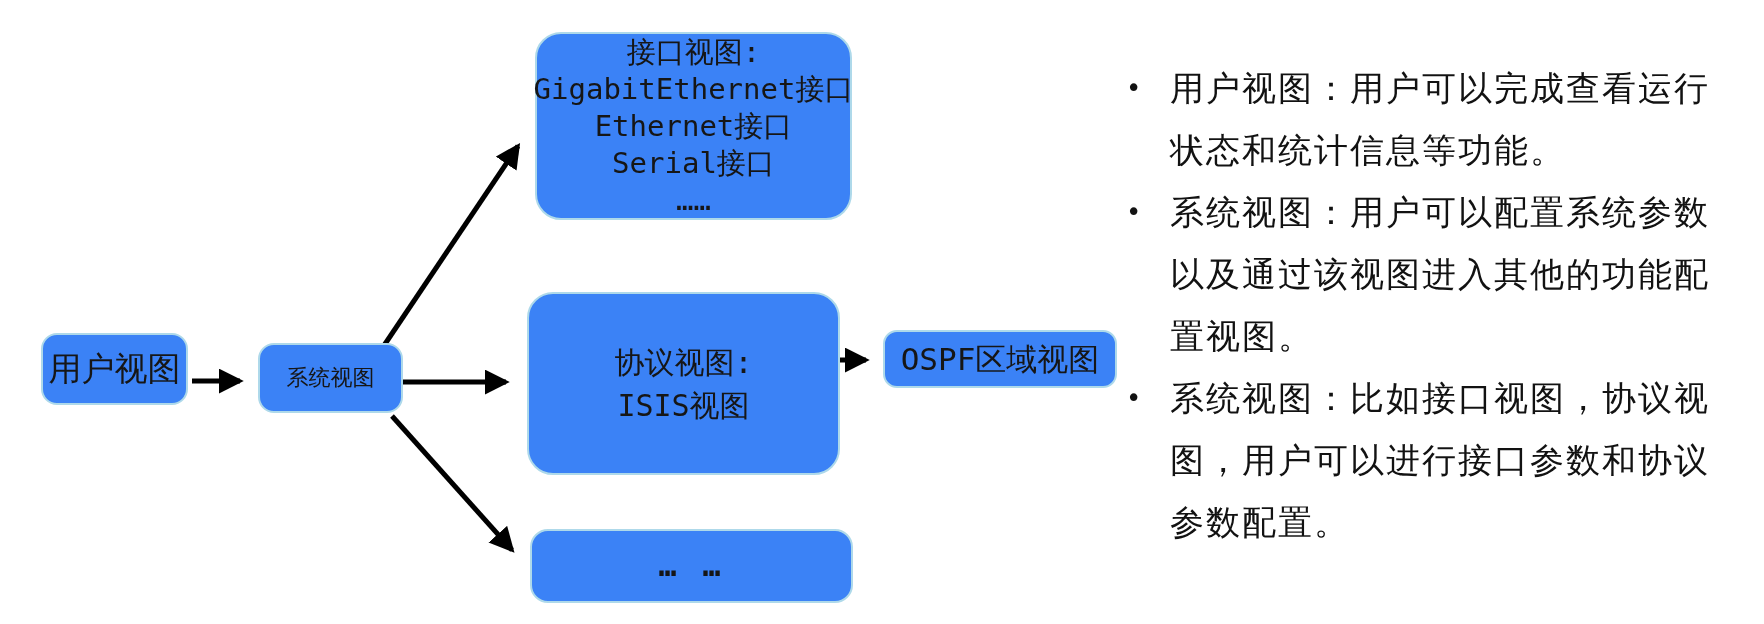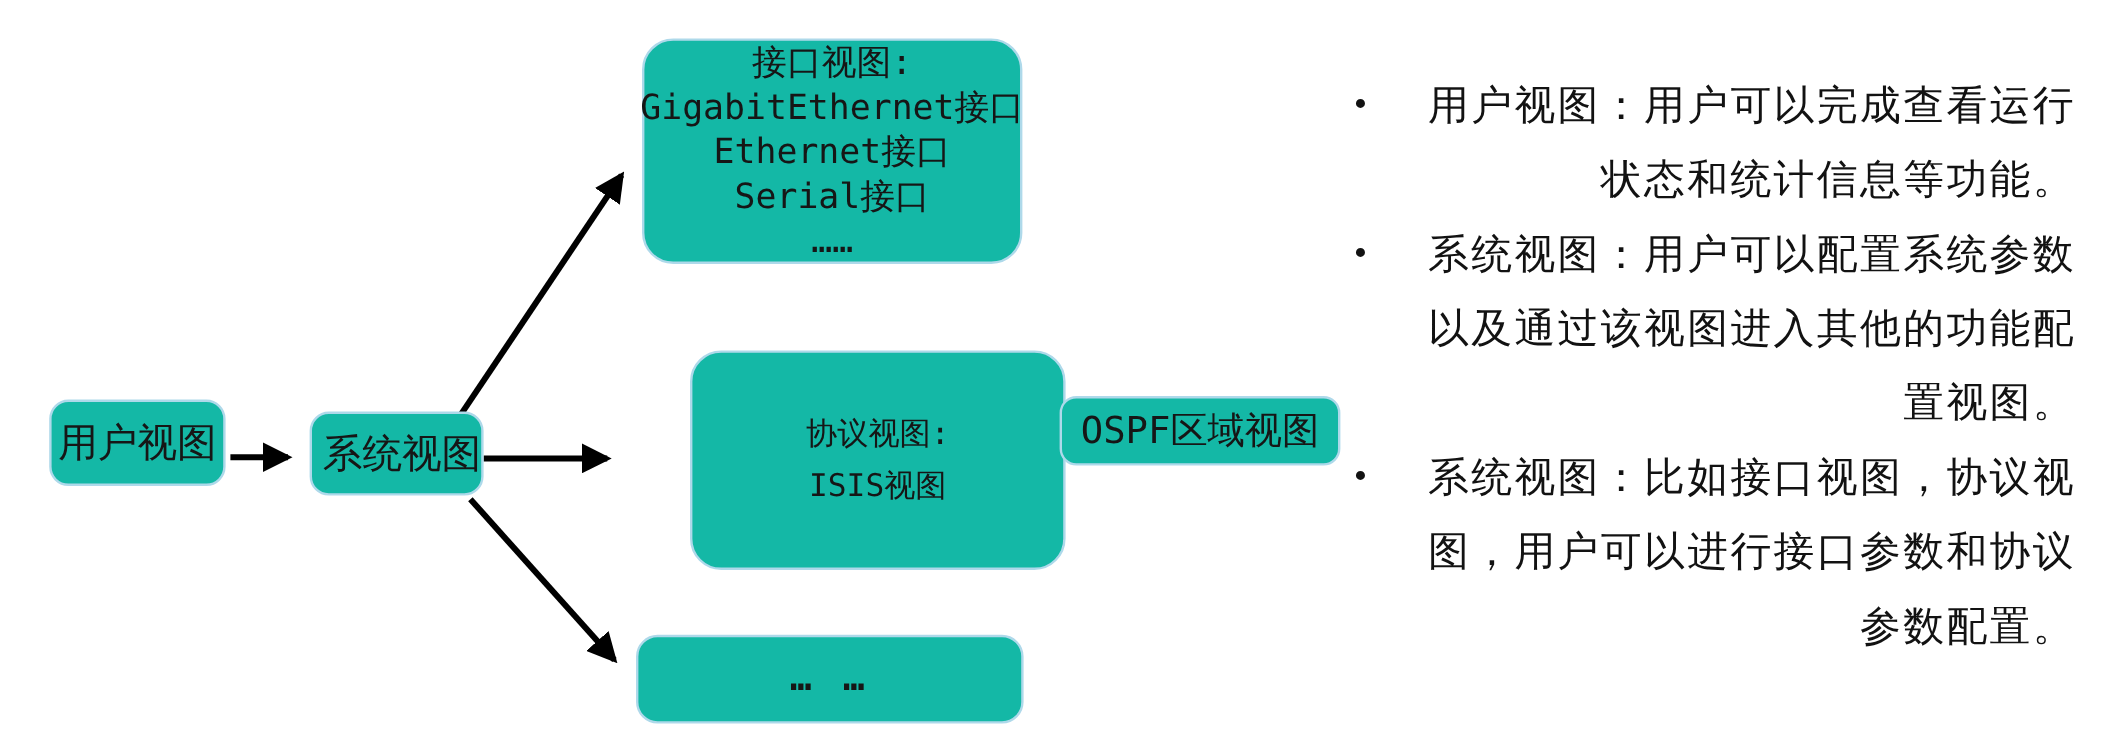--- a/index.html
+++ b/index.html
@@ -7,35 +7,35 @@
     position:relative;
     width:1764px;height:624px;
     background:#ffffff;
     overflow:hidden;
     font-family:"DejaVu Sans Mono","Liberation Mono",monospace;
     color:#161616;
   }
   
   .node{
     position:absolute;
-    background:#14b8a6;
+    background:#3b82f6;
     border:2px solid #aed9ea;
     box-sizing:border-box;
     display:flex;
     flex-direction:column;
     align-items:center;
     justify-content:center;
     text-align:center;
     line-height:1.25;
   }
   .node .ln{white-space:nowrap;}
   .node-user   {left:41px;  top:333px; width:147px; height:72px;  border-radius:16px; font-size:33px;}
-  .node-system {left:258px; top:343px; width:145px; height:70px;  border-radius:16px; font-size:33px;align-items:flex-end;}
+  .node-system {left:258px; top:343px; width:145px; height:70px;  border-radius:16px; font-size:22px;}
   .node-iface  {left:535px; top:32px;  width:317px; height:188px; border-radius:26px; font-size:29px; line-height:37px;}
-  .node-proto  {left:527px; top:292px; width:313px; height:183px; border-radius:26px; font-size:26px; line-height:43px;margin-left:48px;}
+  .node-proto  {left:527px; top:292px; width:313px; height:183px; border-radius:26px; font-size:30px; line-height:43px;}
   .node-etc    {left:530px; top:529px; width:323px; height:74px;  border-radius:18px; font-size:30px; letter-spacing:4px; font-weight:bold;}
   .node-ospf   {left:883px; top:330px; width:234px; height:58px;  border-radius:14px; font-size:31px;}
   
   .arrows{position:absolute;left:0;top:0;width:1764px;height:624px;pointer-events:none;}
   
   .notes{
     position:absolute;
     left:1118px; top:57px; width:640px;
     font-family:"DejaVu Serif","Liberation Serif",serif;
     font-size:34px; line-height:62px;
@@ -45,21 +45,20 @@
   .bullet .dot{
     width:44px; flex:0 0 44px;
     font-size:26px; line-height:62px;
     text-align:left; padding-left:8px;
     font-family:"DejaVu Sans","Liberation Sans",sans-serif;
   }
   .bullet .btext{
     display:block; width:560px;
     letter-spacing:2px;
     word-break:break-all;
-    text-align:right;
   }
 </style>
 </head>
 <body>
 
 <div class="canvas">
 
   <svg class="arrows" width="1764" height="624" viewBox="0 0 1764 624" xmlns="http://www.w3.org/2000/svg">
     <defs>
       <marker id="ah" viewBox="0 0 10 10" refX="8.5" refY="5" markerWidth="5" markerHeight="5" orient="auto-start-reverse">

